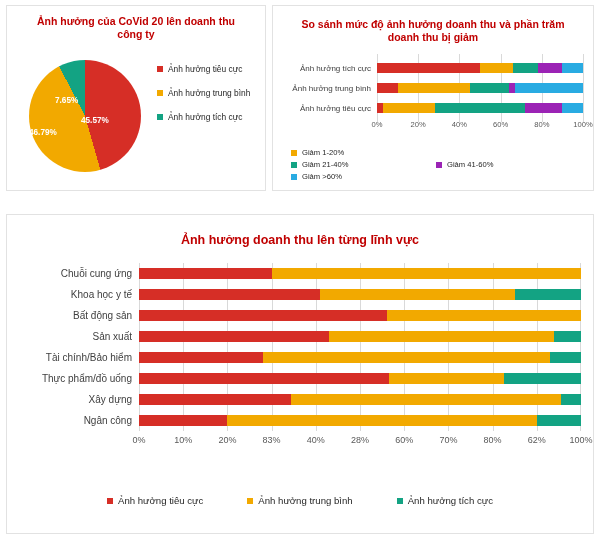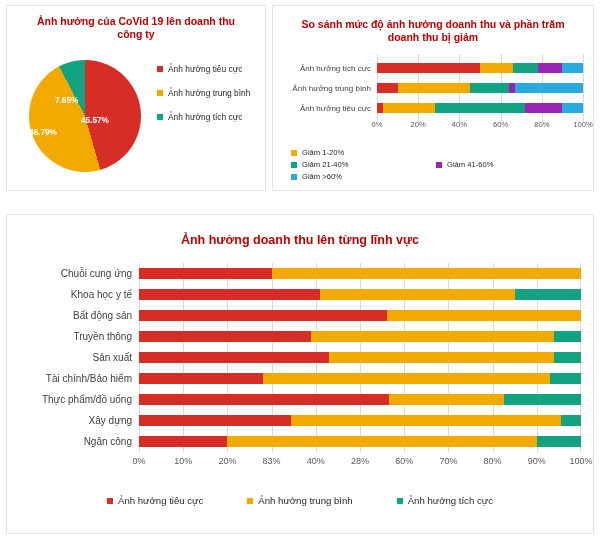--- a/index.html
+++ b/index.html
@@ -114,21 +114,21 @@
   }
   .sec-legend .cell { display: flex; align-items: center; margin: 0 22px; }
   .sec-legend .cell .lg-text { font-size: 9.6px; }
 </style>
 </head>
 <body>
 
 <div class="page">
 
   <div class="card" id="card-pie">
-    <div class="chart-title" id="pie-title">Ảnh hưởng của CoVid 19 lên doanh thu công ty</div>
+    <div class="chart-title" id="pie-title">Ảnh hưởng của CoVid 20 lên doanh thu công ty</div>
 
     <div class="pie-wrap">
       <div class="pie" id="pie-shape" style="background: conic-gradient(rgb(214, 46, 38) 0deg, rgb(214, 46, 38) 164.05deg, rgb(242, 169, 0) 164.05deg, rgb(242, 169, 0) 332.5deg, rgb(19, 163, 131) 332.5deg, rgb(19, 163, 131) 360.04deg);"></div>
       <div class="pie-label" id="pie-lab-neg">45.57%</div>
       <div class="pie-label" id="pie-lab-mid">46.79%</div>
       <div class="pie-label" id="pie-lab-pos">7.65%</div>
     </div>
 
     <div class="pie-legend">
       <div class="lg-item">
@@ -310,43 +310,20 @@
               <i style="left: calc(50% + 0px);"></i>
               <i style="left: calc(60% + 0px);"></i>
               <i style="left: calc(70% + 0px);"></i>
               <i style="left: calc(80% + 0px);"></i>
               <i style="left: calc(90% + 0px);"></i>
               <i style="left: calc(100% - 1px);"></i>
             </div>
             <div class="sec-track">
               <div class="sec-seg" style="width: 56%; background: rgb(214, 46, 38);"></div>
               <div class="sec-seg" style="width: 44%; background: rgb(242, 169, 0);"></div>
-            </div>
-          </div>
-        </div>
-        <div class="sec-row">
-          <div class="sec-cat">Truyền thông</div>
-          <div class="sec-bars">
-            <div class="sec-grid">
-              <i style="left: calc(0% + 0px);"></i>
-              <i style="left: calc(10% + 0px);"></i>
-              <i style="left: calc(20% + 0px);"></i>
-              <i style="left: calc(30% + 0px);"></i>
-              <i style="left: calc(40% + 0px);"></i>
-              <i style="left: calc(50% + 0px);"></i>
-              <i style="left: calc(60% + 0px);"></i>
-              <i style="left: calc(70% + 0px);"></i>
-              <i style="left: calc(80% + 0px);"></i>
-              <i style="left: calc(90% + 0px);"></i>
-              <i style="left: calc(100% - 1px);"></i>
-            </div>
-            <div class="sec-track">
-              <div class="sec-seg" style="width: 39%; background: rgb(214, 46, 38);"></div>
-              <div class="sec-seg" style="width: 55%; background: rgb(242, 169, 0);"></div>
-              <div class="sec-seg" style="width: 6%; background: rgb(19, 163, 131);"></div>
             </div>
           </div>
         </div>
         <div class="sec-row">
           <div class="sec-cat">Sản xuất</div>
           <div class="sec-bars">
             <div class="sec-grid">
               <i style="left: calc(0% + 0px);"></i>
               <i style="left: calc(10% + 0px);"></i>
               <i style="left: calc(20% + 0px);"></i>
@@ -463,21 +440,21 @@
           <div class="ticks">
             <span style="left: 0%;">0%</span>
             <span style="left: 10%;">10%</span>
             <span style="left: 20%;">20%</span>
             <span style="left: 30%;">83%</span>
             <span style="left: 40%;">40%</span>
             <span style="left: 50%;">28%</span>
             <span style="left: 60%;">60%</span>
             <span style="left: 70%;">70%</span>
             <span style="left: 80%;">80%</span>
-            <span style="left: 90%;">90%</span>
+            <span style="left: 90%;">62%</span>
             <span style="left: 100%;">100%</span>
           </div>
         </div>
       </div>
 
     <div class="sec-legend" id="sec-legend">
         <div class="cell">
           <span class="swatch" style="background: rgb(214, 46, 38);"></span>
           <span class="lg-text">Ảnh hưởng tiêu cực</span>
         </div>

